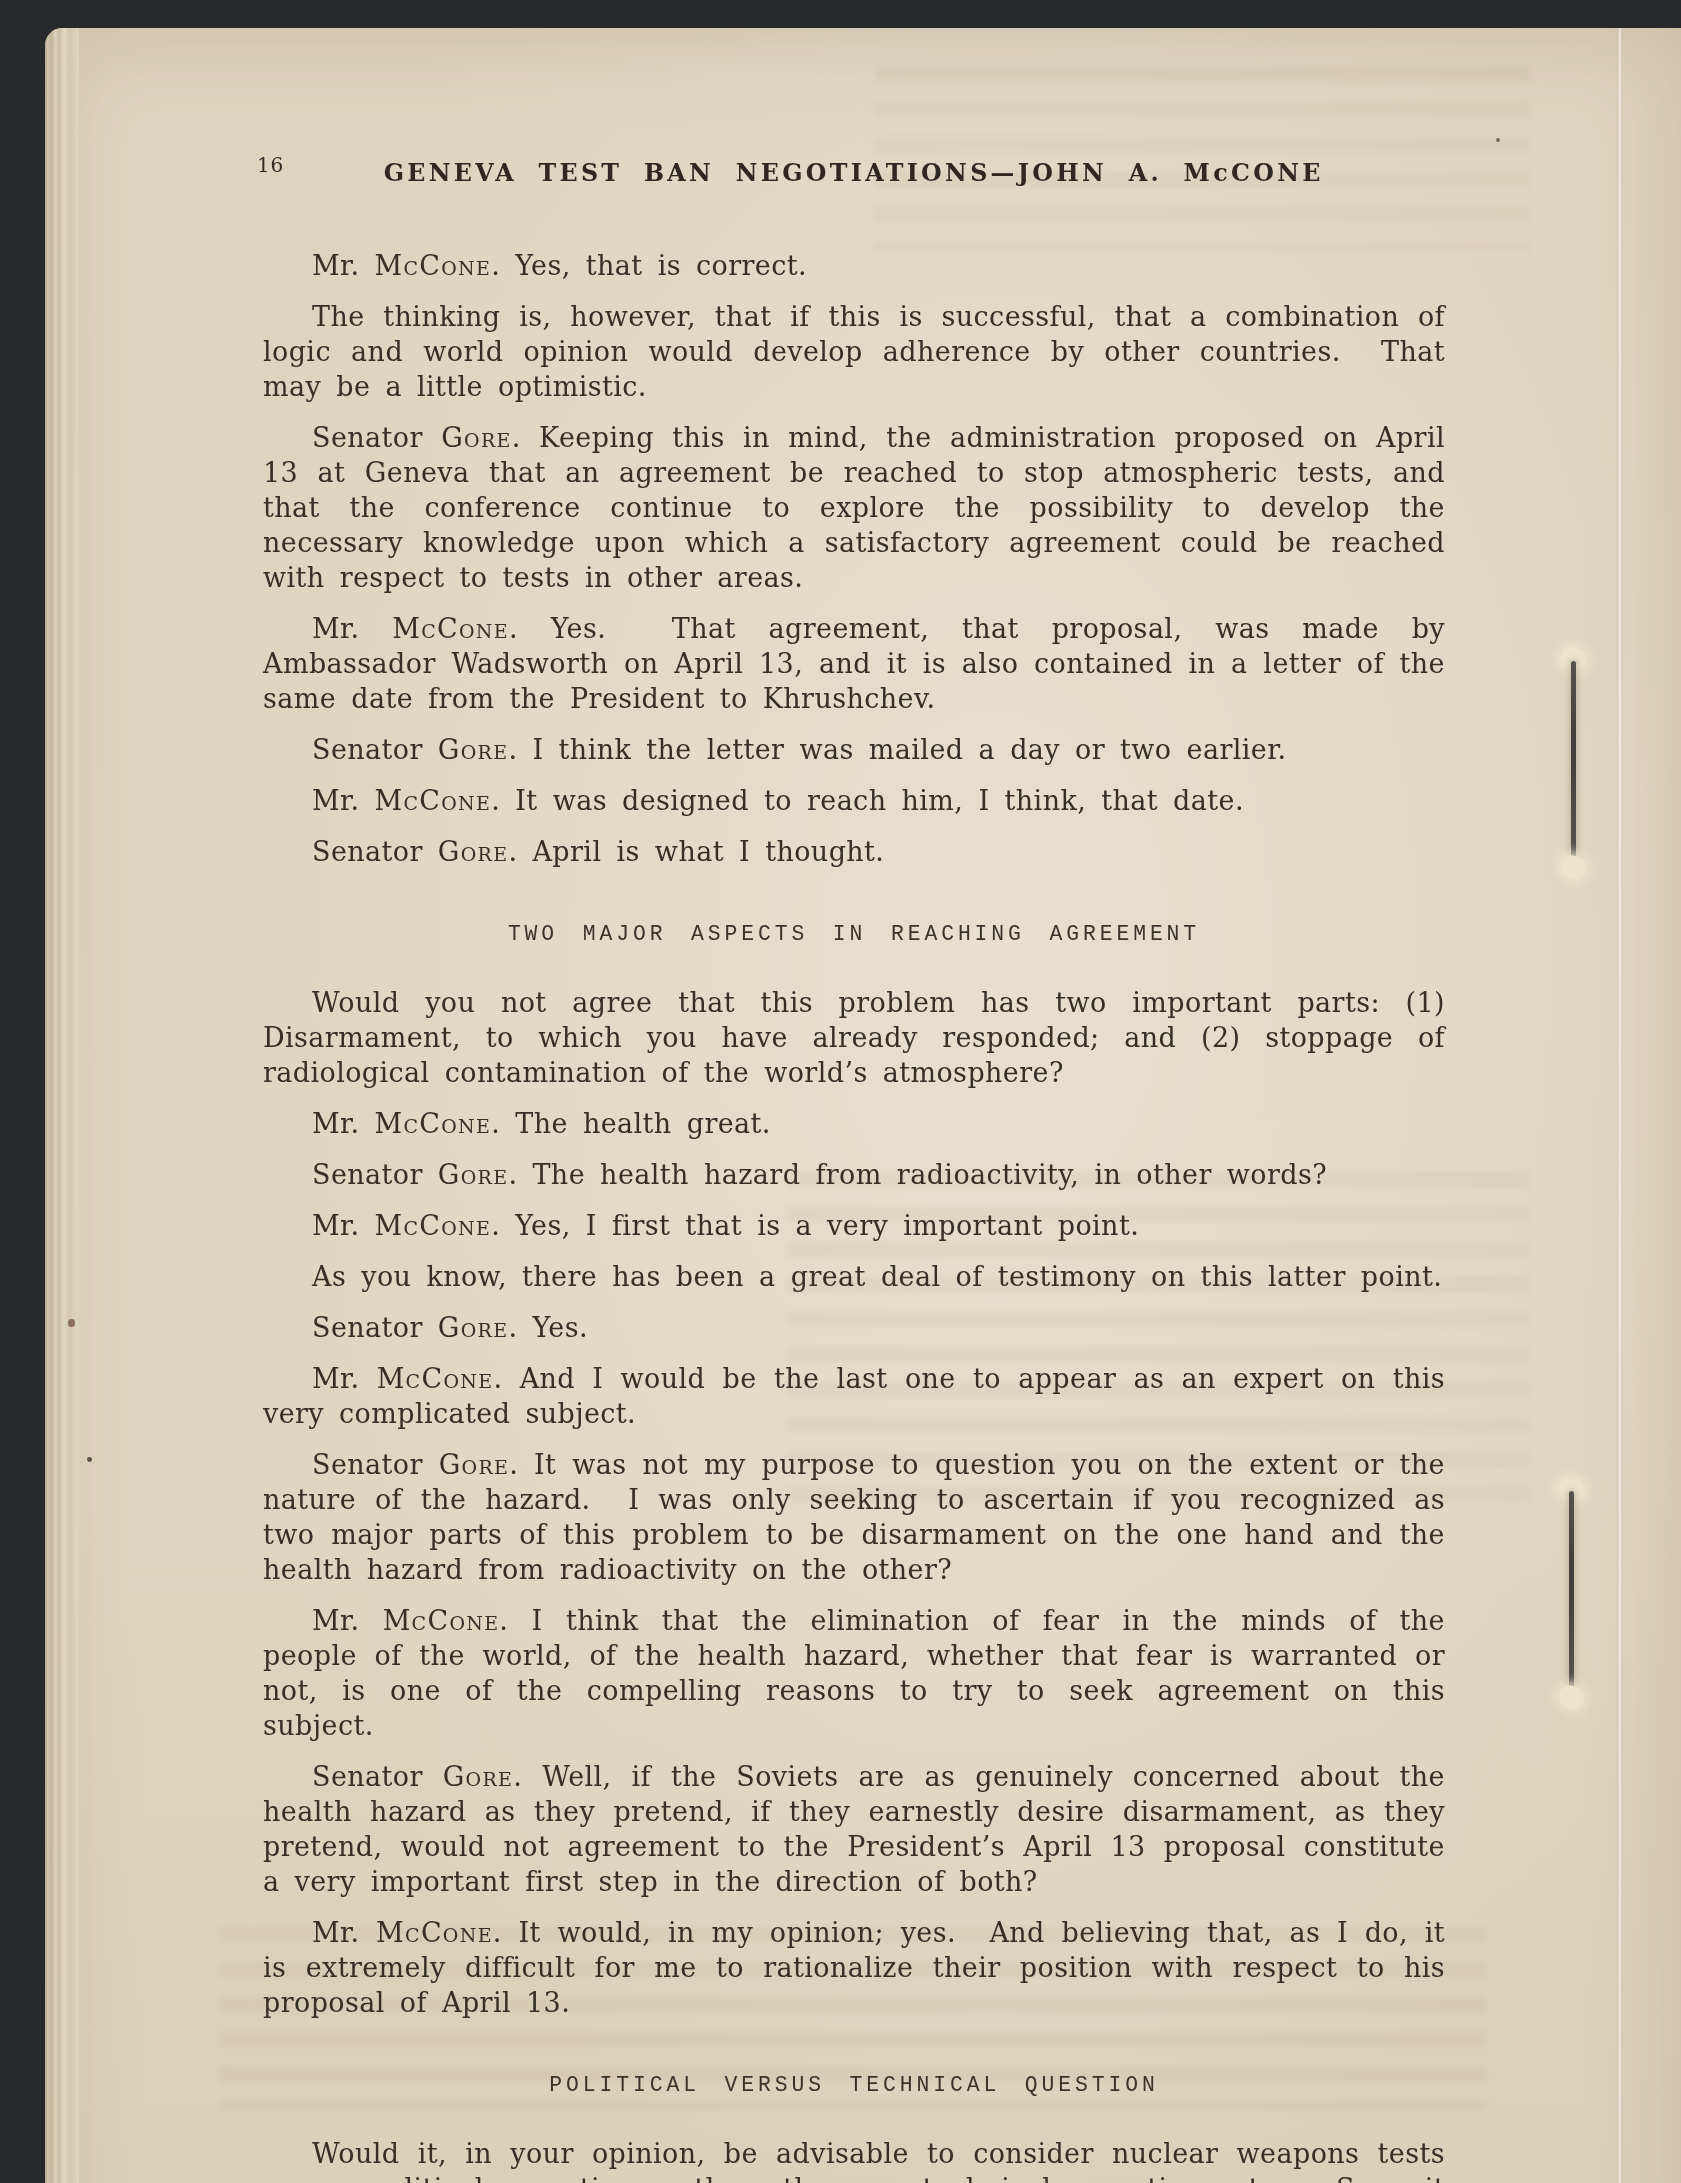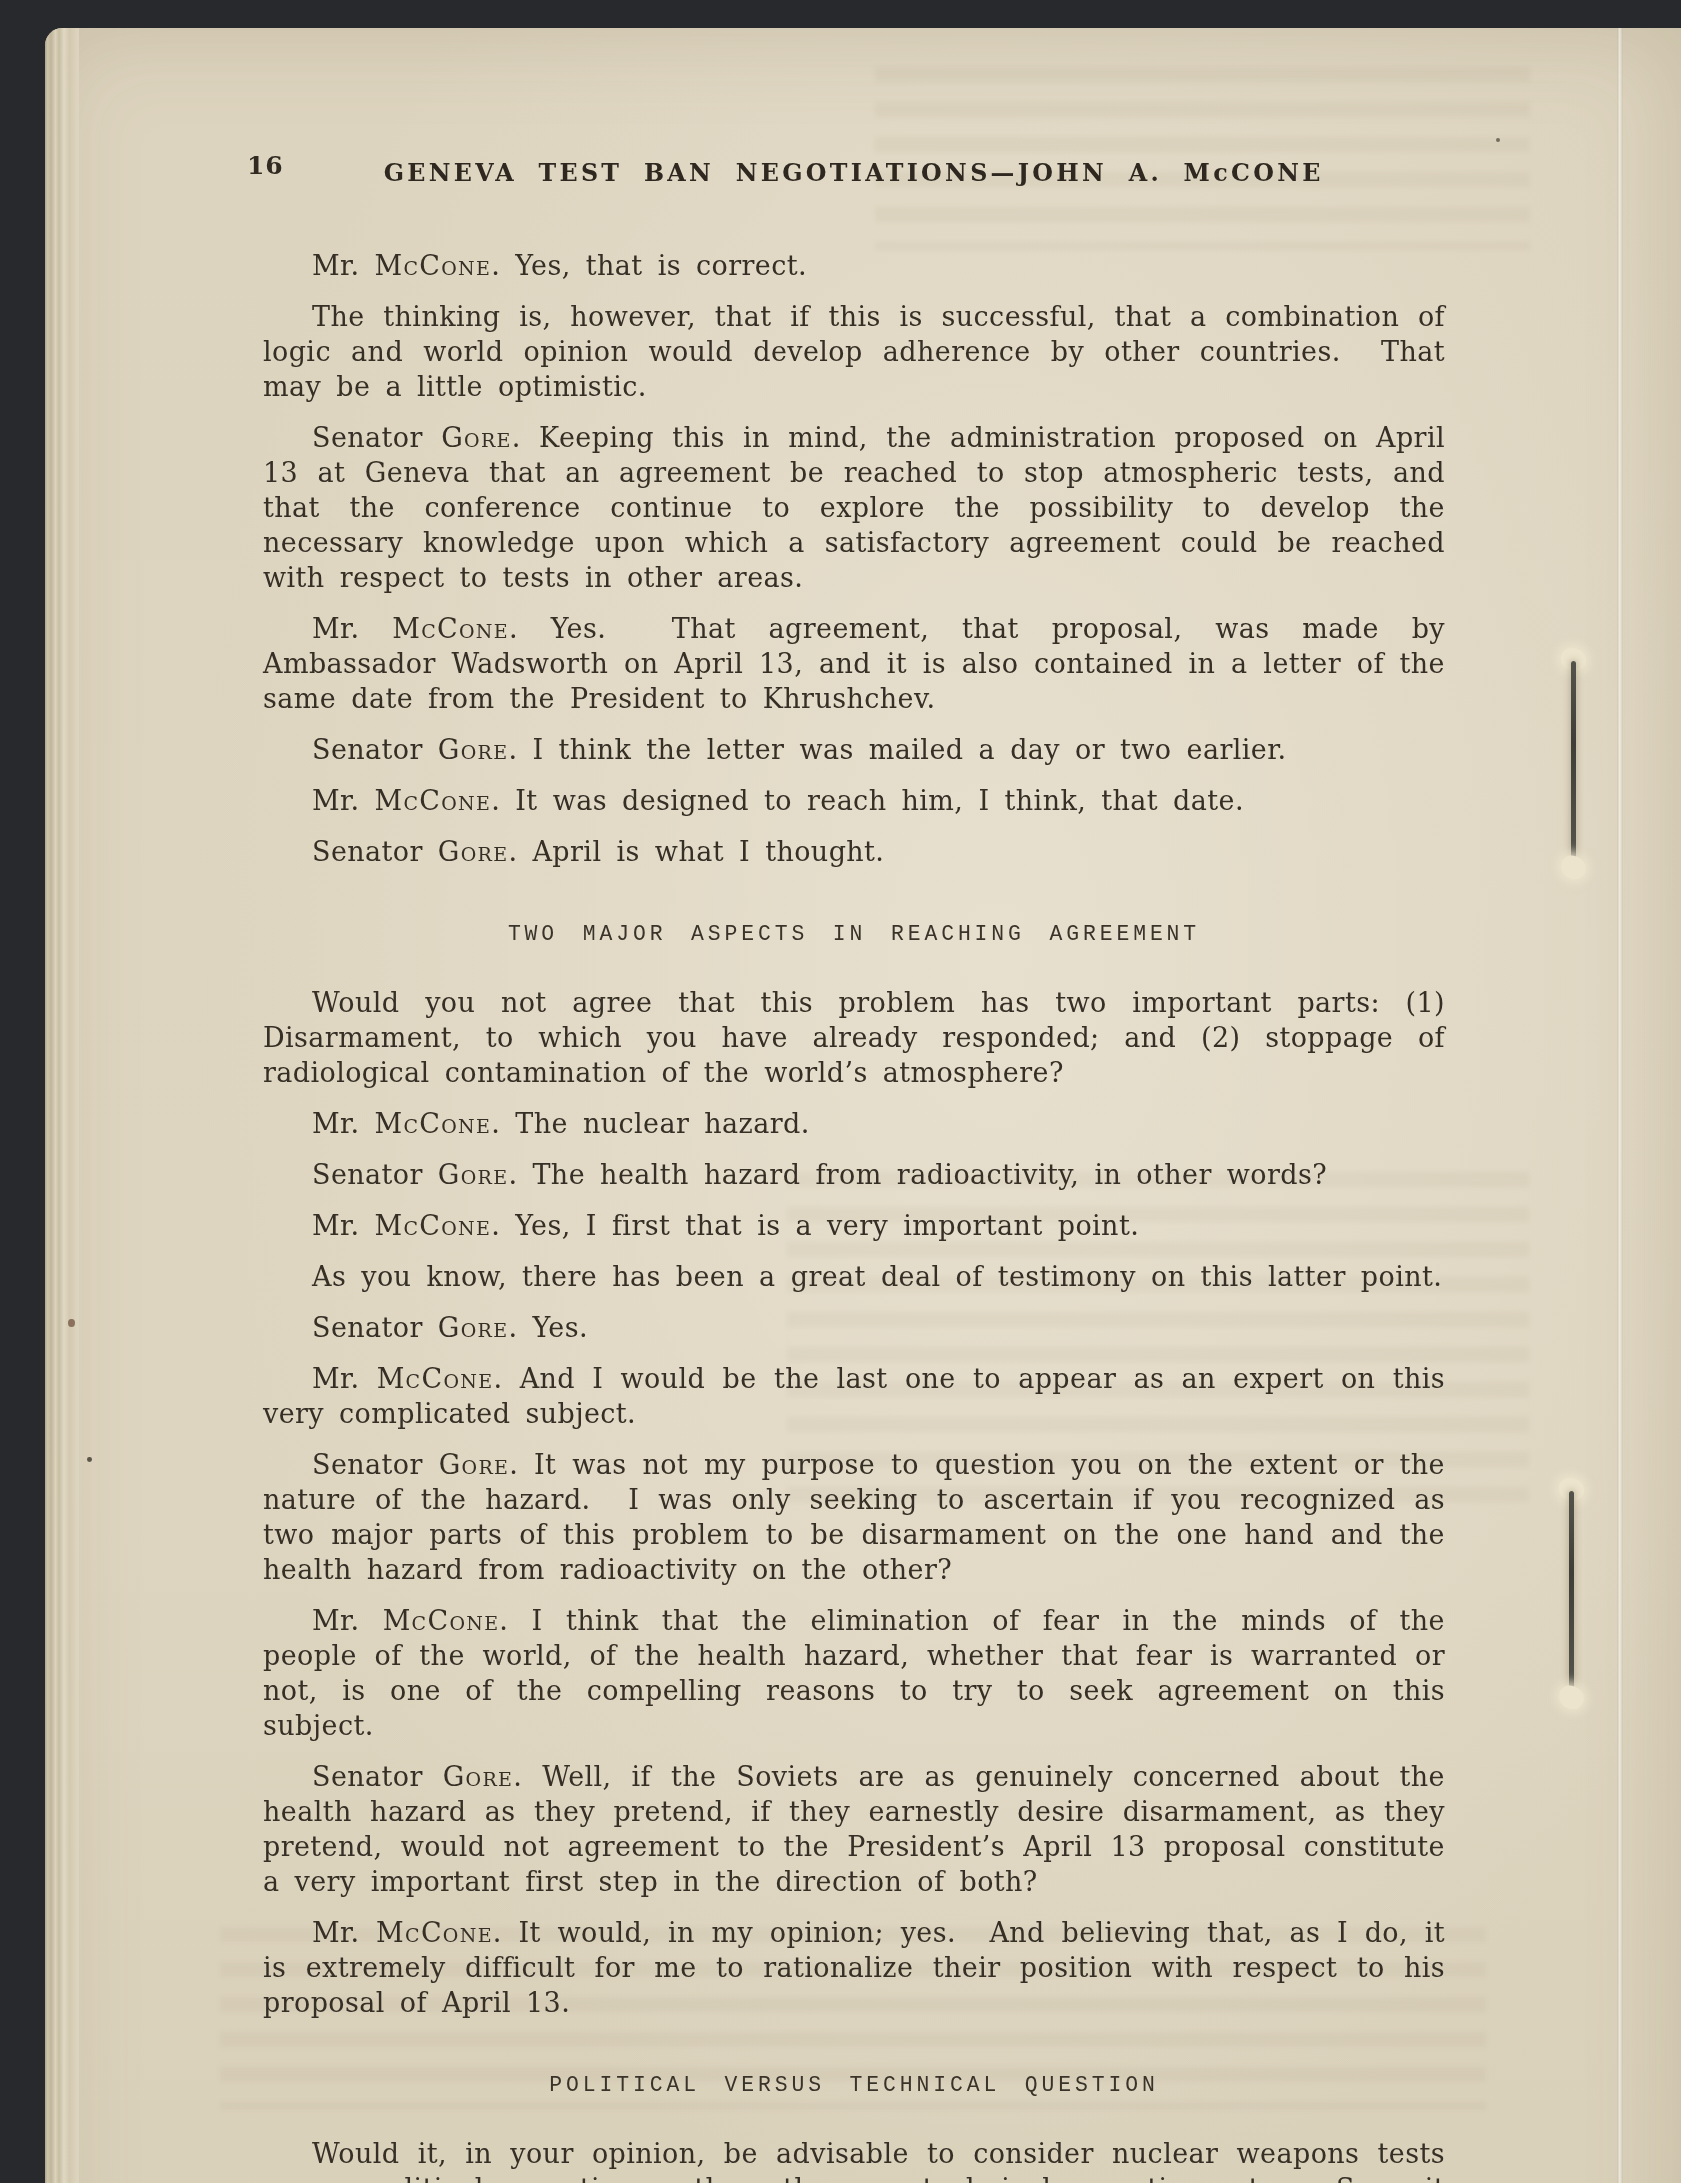--- a/index.html
+++ b/index.html
@@ -61,22 +61,22 @@
   .textblock {
     position:absolute;
     left:202px; top:123px; width:1214px;
     color:#362f26;
     font-size:27px; line-height:35px;
     text-align:justify;
     word-spacing:6.1px; letter-spacing:0.4px;
   }
   .runhead { position:relative; height:48px; margin-bottom:49px; }
   .pageno {
-    position:absolute; left:0; top:-2.6px;
-    font-size:25px; font-weight:bold; letter-spacing:0.9px;
+    position:absolute; left:10px; top:-2.6px;
+    font-size:20px; font-weight:normal; letter-spacing:0.9px;
     color:#312a21;
   }
   .runtitle {
     text-align:center; font-weight:bold;
     font-size:25px; line-height:44px;
     letter-spacing:3.5px; word-spacing:10.5px;
     color:#2f2820;
     white-space:nowrap;
   }
   .runtitle .squeeze { display:inline-block; transform:scaleX(0.95); }
@@ -136,21 +136,21 @@
     <div class="transcript">
         <p><span>Mr. </span><span class="sc">McCone</span><span>. Yes, that is correct.</span></p>
         <p><span>The thinking is, however, that if this is successful, that a combination of logic and world opinion would develop adherence by other countries.  That may be a little optimistic.</span></p>
         <p><span>Senator </span><span class="sc">Gore</span><span>. Keeping this in mind, the administration proposed on April 13 at Geneva that an agreement be reached to stop atmospheric tests, and that the conference continue to explore the possibility to develop the necessary knowledge upon which a satisfactory agreement could be reached with respect to tests in other areas.</span></p>
         <p><span>Mr. </span><span class="sc">McCone</span><span>. Yes.  That agreement, that proposal, was made by Ambassador Wadsworth on April 13, and it is also contained in a letter of the same date from the President to Khrushchev.</span></p>
         <p><span>Senator </span><span class="sc">Gore</span><span>. I think the letter was mailed a day or two earlier.</span></p>
         <p><span>Mr. </span><span class="sc">McCone</span><span>. It was designed to reach him, I think, that date.</span></p>
         <p><span>Senator </span><span class="sc">Gore</span><span>. April is what I thought.</span></p>
         <h3 class="section-heading">TWO MAJOR ASPECTS IN REACHING AGREEMENT</h3>
         <p><span>Would you not agree that this problem has two important parts: (1) Disarmament, to which you have already responded; and (2) stoppage of radiological contamination of the world’s atmosphere?</span></p>
-        <p><span>Mr. </span><span class="sc">McCone</span><span>. The nuclear hazard.</span></p>
+        <p><span>Mr. </span><span class="sc">McCone</span><span>. The health great.</span></p>
         <p><span>Senator </span><span class="sc">Gore</span><span>. The health hazard from radioactivity, in other words?</span></p>
         <p><span>Mr. </span><span class="sc">McCone</span><span>. Yes, I first that is a very important point.</span></p>
         <p><span>As you know, there has been a great deal of testimony on this latter point.</span></p>
         <p><span>Senator </span><span class="sc">Gore</span><span>. Yes.</span></p>
         <p><span>Mr. </span><span class="sc">McCone</span><span>. And I would be the last one to appear as an expert on this very complicated subject.</span></p>
         <p><span>Senator </span><span class="sc">Gore</span><span>. It was not my purpose to question you on the extent or the nature of the hazard.  I was only seeking to ascertain if you recognized as two major parts of this problem to be disarmament on the one hand and the health hazard from radioactivity on the other?</span></p>
         <p><span>Mr. </span><span class="sc">McCone</span><span>. I think that the elimination of fear in the minds of the people of the world, of the health hazard, whether that fear is warranted or not, is one of the compelling reasons to try to seek agreement on this subject.</span></p>
         <p><span>Senator </span><span class="sc">Gore</span><span>. Well, if the Soviets are as genuinely concerned about the health hazard as they pretend, if they earnestly desire disarmament, as they pretend, would not agreement to the President’s April 13 proposal constitute a very important first step in the direction of both?</span></p>
         <p><span>Mr. </span><span class="sc">McCone</span><span>. It would, in my opinion; yes.  And believing that, as I do, it is extremely difficult for me to rationalize their position with respect to his proposal of April 13.</span></p>
         <h3 class="section-heading">POLITICAL VERSUS TECHNICAL QUESTION</h3>

